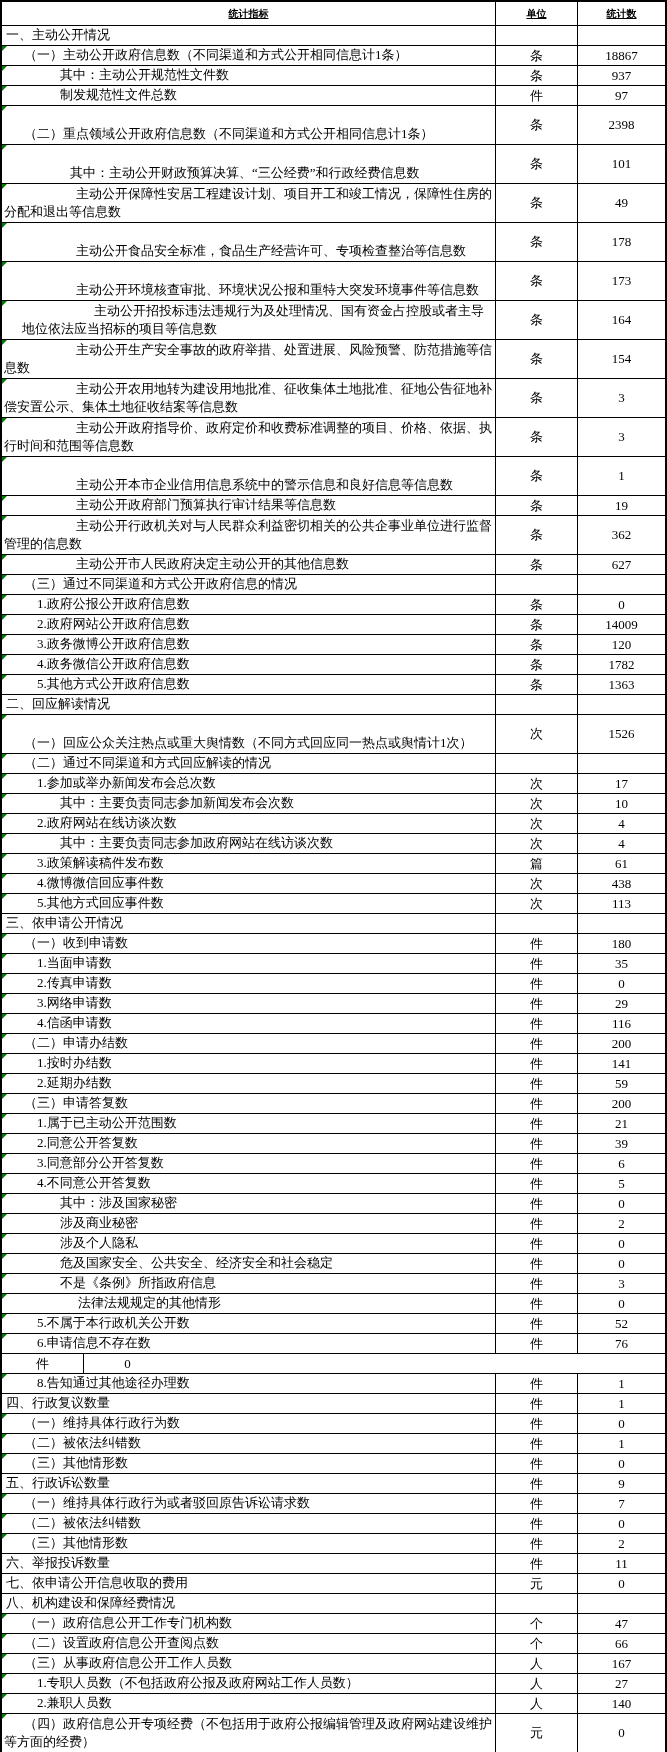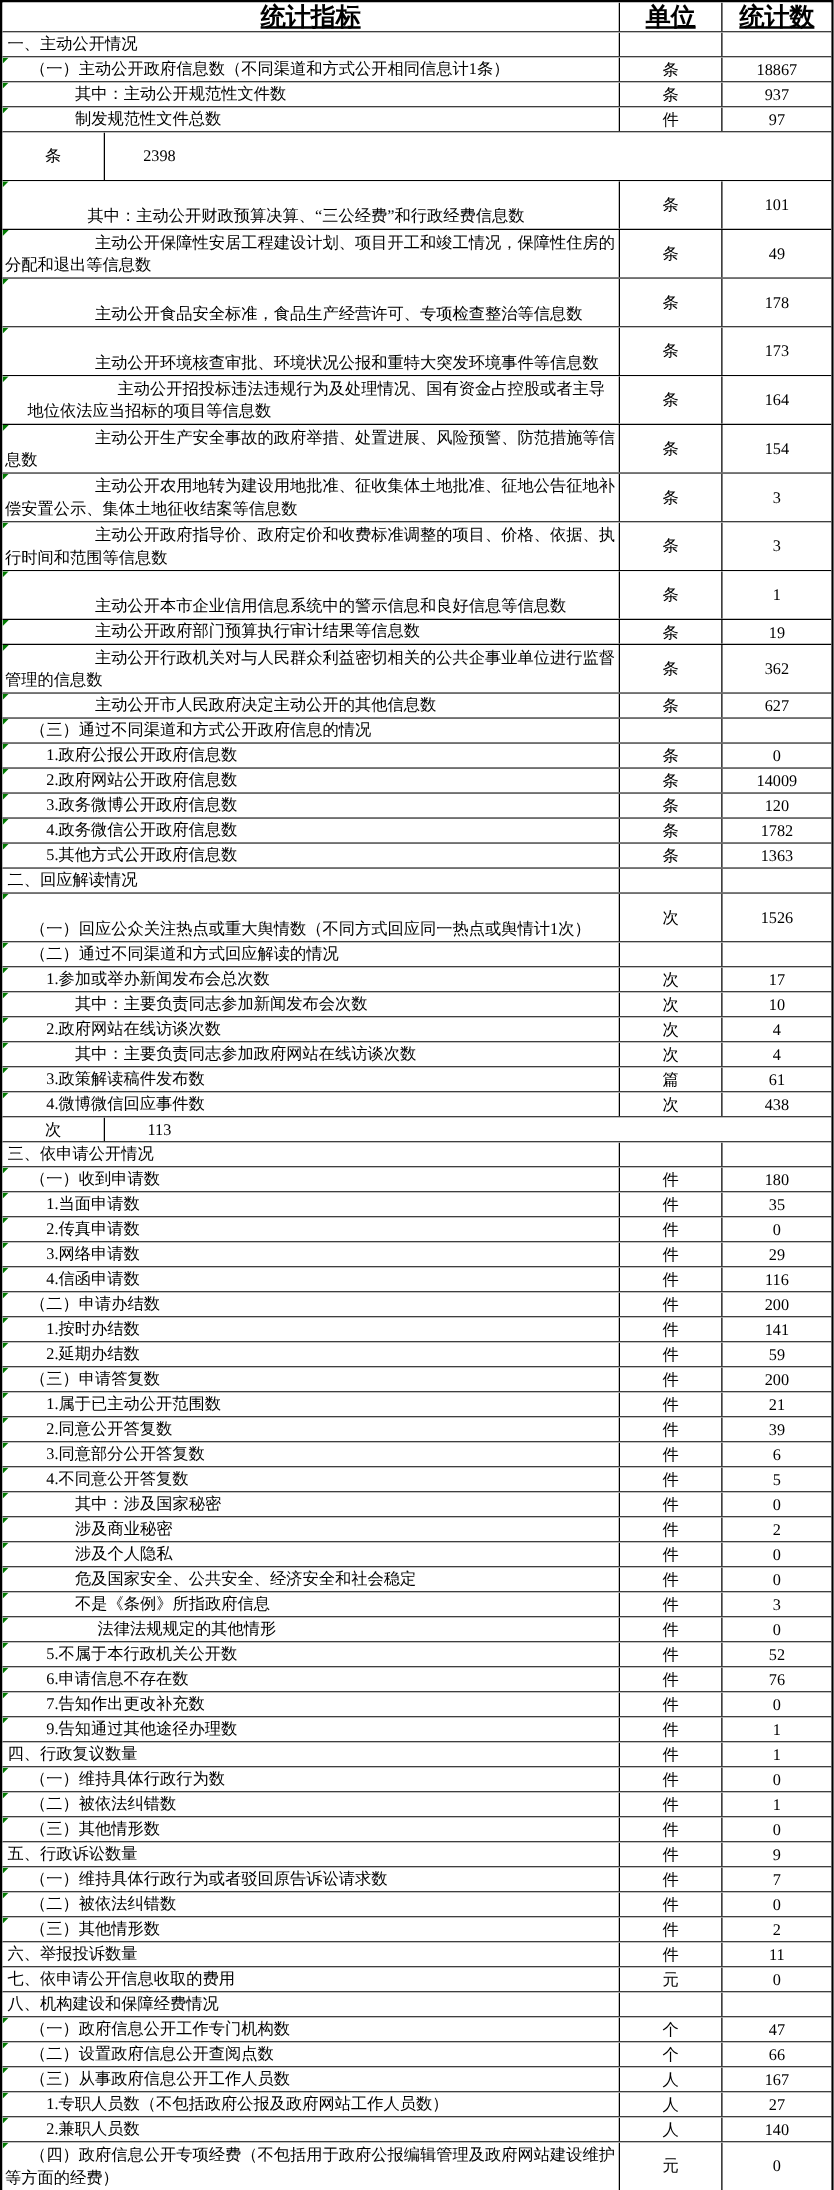--- a/index.html
+++ b/index.html
@@ -15,21 +15,21 @@
   .c { box-sizing:border-box; position:relative; overflow:hidden; display:flex; }
   .c1 { width:494px; border-right:1px solid #000; align-items:flex-end; }
   .c2 { width:82px;  border-right:1px solid #000; align-items:center; justify-content:center; }
   .c3 { width:87px;  align-items:center; justify-content:center; }
   .label {
     display:block; width:100%;
     font-size:13px; line-height:18px;
     padding:0 2px 1px 2px;
   }
   .unit, .value { font-size:13px; line-height:16px; text-align:center; }
-  .hdr { font-weight:bold; font-size:20px; align-items:center; justify-content:center; }
+  .hdr { font-weight:bold; font-size:10px; align-items:center; justify-content:center; }
   .hdr span { text-decoration:underline; }
   .marker {
     position:absolute; top:0; left:0; width:0; height:0;
     border-top:5px solid #007A00; border-right:5px solid transparent;
   }
 </style>
 </head>
 <body>
 
 <div class="table" id="stats-table">
@@ -91,20 +91,24 @@
     </div>
     <div class="c c2">
           <span class="unit">件</span>
         </div>
     <div class="c c3">
           <span class="value">97</span>
         </div>
   </div>
 
   <div class="row tall">
+    <div class="c c1">
+      <span class="marker"></span>
+      <span class="label" style="text-indent: 20px;">（二）重点领域公开政府信息数（不同渠道和方式公开相同信息计1条）</span>
+    </div>
     <div class="c c2">
           <span class="unit">条</span>
         </div>
     <div class="c c3">
           <span class="value">2398</span>
         </div>
   </div>
 
   <div class="row tall">
     <div class="c c1">
@@ -451,20 +455,24 @@
     </div>
     <div class="c c2">
           <span class="unit">次</span>
         </div>
     <div class="c c3">
           <span class="value">438</span>
         </div>
   </div>
 
   <div class="row">
+    <div class="c c1">
+      <span class="marker"></span>
+      <span class="label" style="text-indent: 33px;">5.其他方式回应事件数</span>
+    </div>
     <div class="c c2">
           <span class="unit">次</span>
         </div>
     <div class="c c3">
           <span class="value">113</span>
         </div>
   </div>
 
   <div class="row">
     <div class="c c1">
@@ -746,36 +754,32 @@
     </div>
     <div class="c c2">
           <span class="unit">件</span>
         </div>
     <div class="c c3">
           <span class="value">76</span>
         </div>
   </div>
 
   <div class="row">
-    <div class="c c1">
-      <span class="marker"></span>
-      <span class="label" style="text-indent: 33px;">7.告知作出更改补充数</span>
-    </div>
-    <div class="c c2">
-          <span class="unit">件</span>
-        </div>
-    <div class="c c3">
-          <span class="value">0</span>
-        </div>
-  </div>
-
-  <div class="row">
-    <div class="c c1">
-      <span class="marker"></span>
-      <span class="label" style="text-indent: 33px;">9.告知通过其他途径办理数</span>
+    <div class="c c2">
+          <span class="unit">件</span>
+        </div>
+    <div class="c c3">
+          <span class="value">0</span>
+        </div>
+  </div>
+
+  <div class="row">
+    <div class="c c1">
+      <span class="marker"></span>
+      <span class="label" style="text-indent: 33px;">8.告知通过其他途径办理数</span>
     </div>
     <div class="c c2">
           <span class="unit">件</span>
         </div>
     <div class="c c3">
           <span class="value">1</span>
         </div>
   </div>
 
   <div class="row">

